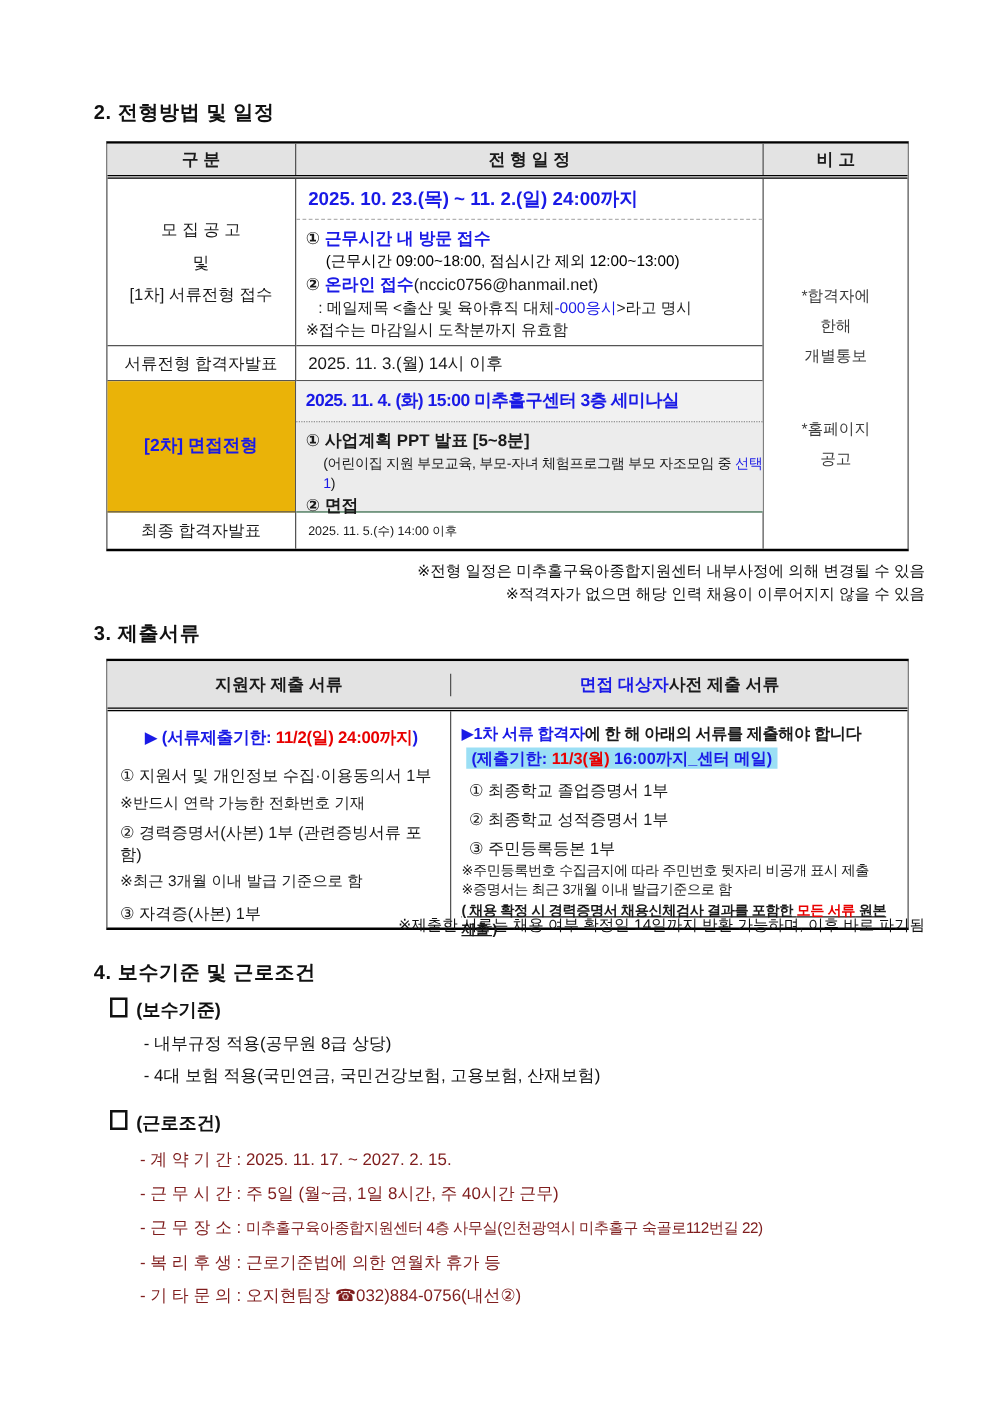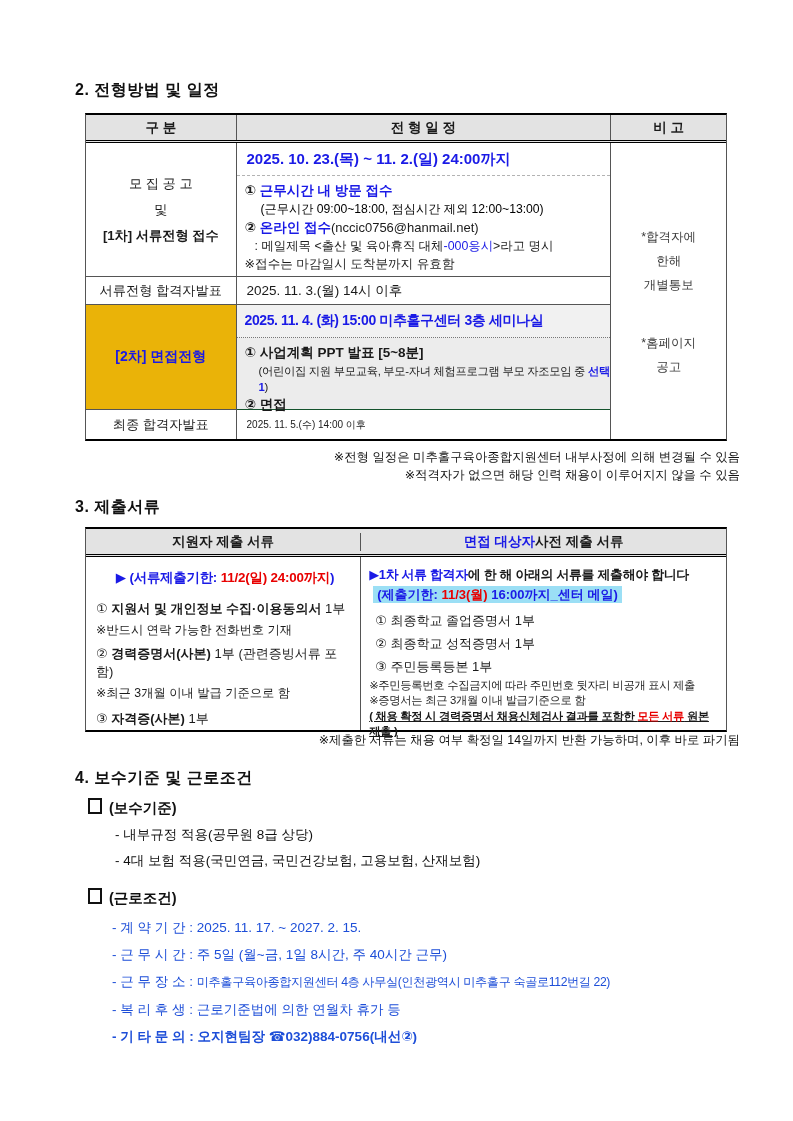--- a/index.html
+++ b/index.html
@@ -1,18 +1,18 @@
 <!DOCTYPE html>
 <html style="--blue: #1a1ae6; --red: #e80000; --highlight: #9bdff5; --header_bg: #e3e3e3;"><head>
 <meta charset="utf-8">
 <style>
   html,body{margin:0;padding:0;background:#fff;}
   #page{position:relative;width:793px;height:1121px;background:#fff;overflow:hidden;
         font-family:"Liberation Sans","DejaVu Sans",sans-serif;color:#1a1a1a;}
-  .bold{font-weight:bold;}
+  .bold{font-weight:normal;}
   .blue{color:var(--blue,#1a1ae6);}
   .red{color:var(--red,#e80000);}
   .hl{background:var(--highlight,#9bdff5);padding:1px 4px;font-weight:bold;}
   .sec-title{position:absolute;left:75px;font-size:16px;font-weight:bold;letter-spacing:0.5px;color:#111;}
 
   
   .t1{position:absolute;left:85px;top:113px;width:642px;box-sizing:border-box;
       border-top:2px solid #000;border-bottom:2px solid #000;
       border-left:1px solid #555;border-right:1px solid #555;}
   .t1-head{display:flex;height:28px;background:var(--header_bg,#e3e3e3);border-bottom:3px double #000;box-sizing:border-box;}
@@ -45,41 +45,41 @@
   .mc4{height:29px;display:flex;align-items:center;padding-left:10px;font-size:10px;}
   .colR .remark{position:absolute;width:100%;text-align:center;font-size:12.5px;color:#3a3a3a;line-height:24px;}
   .remark1{top:82px;} .remark2{top:188px;}
 
   .t1-notes{position:absolute;right:53px;top:448px;text-align:right;font-size:12.4px;line-height:18px;color:#111;}
 
   
   .t2{position:absolute;left:85px;top:527px;width:642px;box-sizing:border-box;
       border-top:2px solid #000;border-bottom:2px solid #000;
       border-left:1px solid #555;border-right:1px solid #555;}
-  .t2-head{display:flex;height:28px;background:var(--header_bg,#e3e3e3);border-bottom:3px double #000;box-sizing:border-box;align-items:center;}
+  .t2-head{display:flex;height:40px;background:var(--header_bg,#e3e3e3);border-bottom:3px double #000;box-sizing:border-box;align-items:center;}
   .t2-head .hc{display:flex;align-items:center;justify-content:center;font-weight:bold;font-size:13.5px;box-sizing:border-box;}
   .hcL{width:275px;} .hcR{width:367px;border-left:1px solid #555;}
   .t2-body{display:flex;height:173px;}
   .b2L{width:275px;box-sizing:border-box;padding:12px 6px 0 10px;}
   .dl1{text-align:center;font-weight:bold;font-size:13.4px;margin-bottom:13px;letter-spacing:-0.2px;}
   .s3-item{font-size:13px;line-height:18px;margin-bottom:4px;}
   .s3-note{font-size:12.3px;line-height:17px;margin-bottom:6px;color:#1c1c1c;}
   .b2R{width:367px;border-left:1px solid #555;box-sizing:border-box;padding:9px 4px 0 8px;}
   .intro{font-size:12.9px;font-weight:bold;letter-spacing:-0.3px;line-height:17px;}
   .hl-row{margin:3px 0 5px 4px;font-size:13px;}
   .r-item{font-size:13px;line-height:23px;padding-left:6px;}
   .r-note{font-size:11.3px;line-height:14.5px;letter-spacing:-0.3px;color:#1c1c1c;}
   .r-final{font-size:11.3px;font-weight:bold;text-decoration:underline;letter-spacing:-0.3px;margin-top:2px;}
   .t2-note{position:absolute;right:53px;top:732px;font-size:12.4px;color:#111;}
 
   
   .sq{display:inline-block;width:10px;height:12px;border:2.5px solid #111;margin-right:7px;vertical-align:-1px;}
   .s4-sub{position:absolute;left:88px;font-size:14.5px;font-weight:bold;color:#111;}
   .s4-items{position:absolute;left:115px;font-size:13.5px;line-height:26px;color:#111;}
-  .s4-work{position:absolute;left:112px;font-size:13.5px;line-height:27px;color:#1d4ed8;}
+  .s4-work{position:absolute;left:112px;font-size:13.5px;line-height:27px;color:#7f1d1d;}
   .w-small{font-size:12.2px;letter-spacing:-0.4px;}
 </style>
 </head>
 <body>
 
 <div id="page">
 
   <div class="sec-title" style="top:80px;">2. 전형방법 및 일정</div>
 
   <div class="t1">

